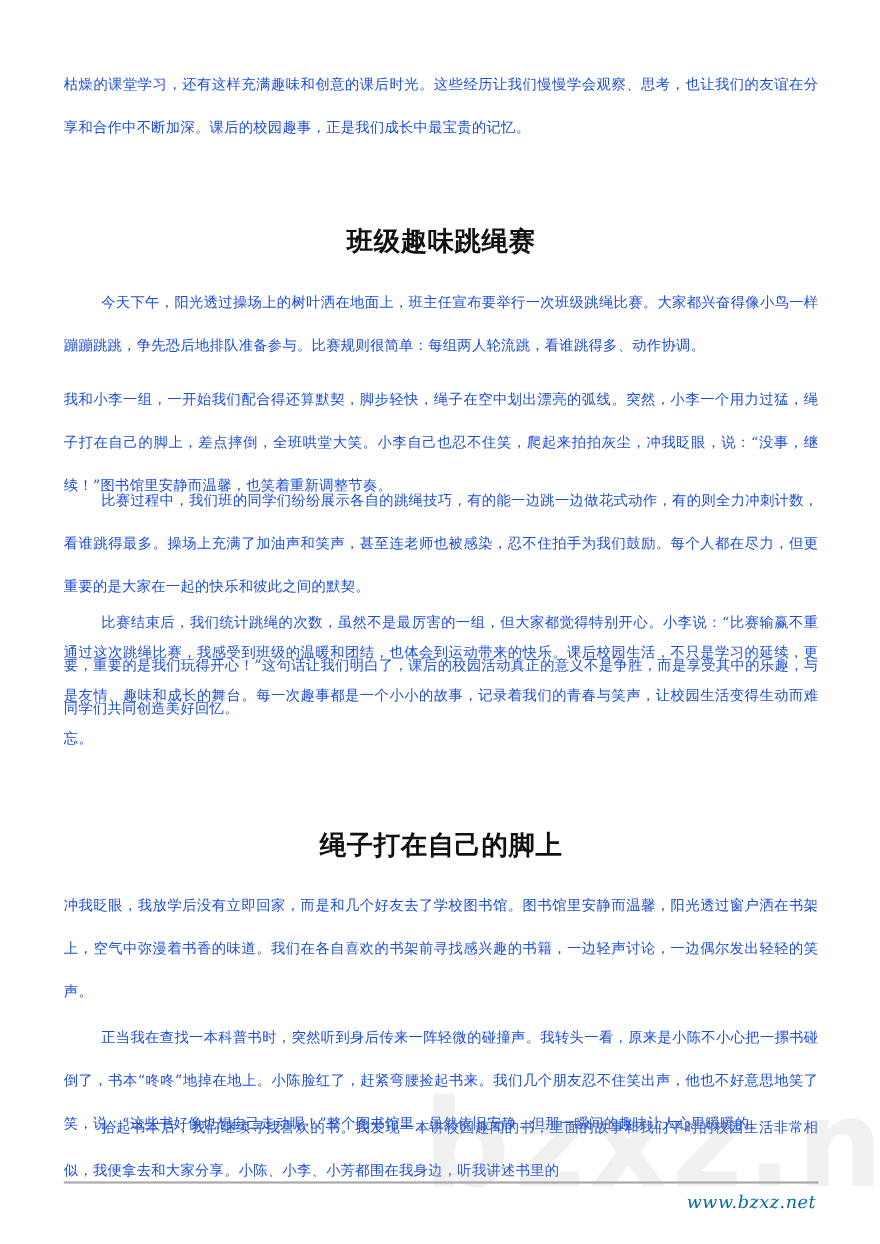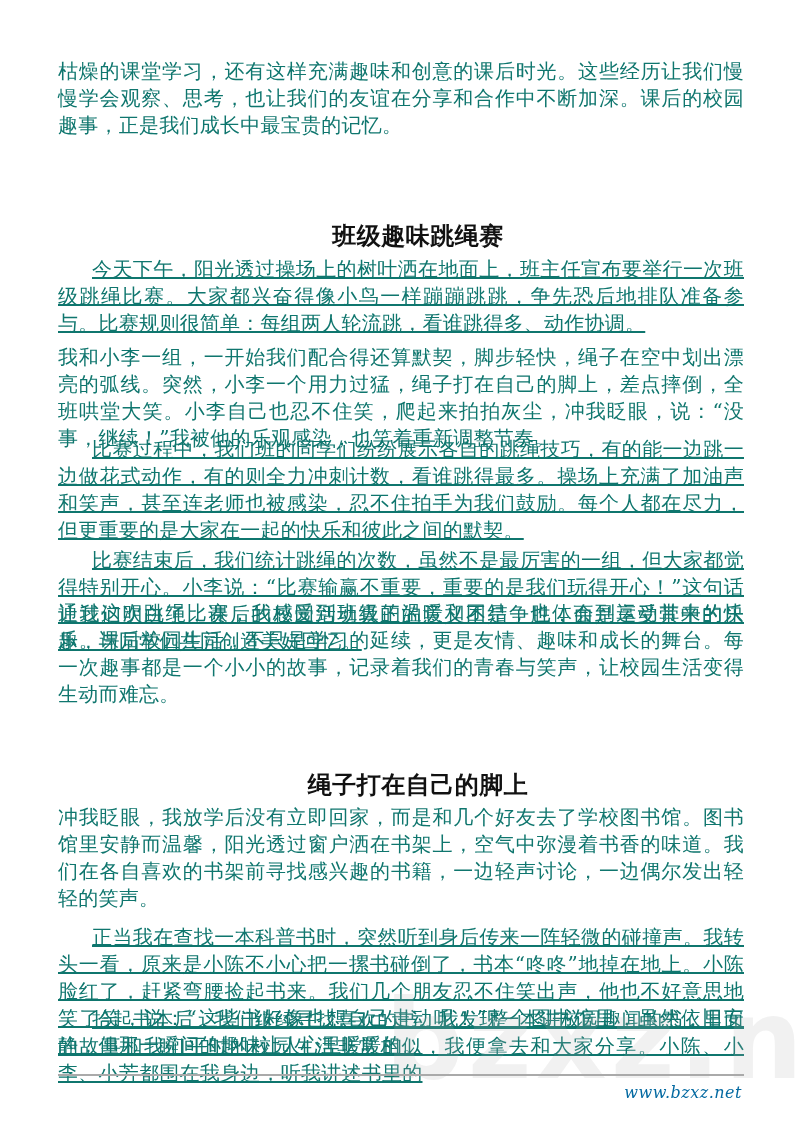--- a/index.html
+++ b/index.html
@@ -2,52 +2,52 @@
 <html><head>
 <meta charset="utf-8">
 <style>
   html, body { margin: 0; padding: 0; }
   body {
     width: 800px; height: 1131px; background: #ffffff; position: relative; overflow: hidden;
     font-family: "DejaVu Serif", "Liberation Serif", serif; color: #222;
   }
   .page { position: absolute; left: 58px; top: 0; width: 686px; }
   .para {
-    position: absolute; left: 0; width: 686px; font-size: 20px; line-height: 27px;
-    letter-spacing: 0.25px; text-align: justify; margin: 0; color: #0f766e;
+    position: absolute; left: 0; width: 686px; font-size: 13px; line-height: 39px;
+    letter-spacing: 0.25px; text-align: justify; margin: 0; color: #1d4ed8;
   }
-  .para.indent { text-indent: 34px; text-decoration: underline; }
+  .para.indent { text-indent: 34px; }
   .title {
     position: absolute; left: 0; width: 686px; text-align: center;
     font-family: "DejaVu Sans", "Liberation Sans", sans-serif;
-    font-weight: bold; font-size: 24px; color: #111; margin: 17px; letter-spacing: 0.5px;
+    font-weight: bold; font-size: 24px; color: #111; margin: 0; letter-spacing: 0.5px;
   }
   .watermark {
     position: absolute; left: 385px; top: 985px; font-family: "DejaVu Sans", sans-serif;
     font-weight: bold; font-size: 110px; color: rgba(180,180,180,0.18); letter-spacing: 4px;
     pointer-events: none; line-height: 1;
   }
   .footer-rule { position: absolute; left: 58px; width: 686px; top: 1074px; height: 2px; background: #aaaaaa; }
   .footer-url {
     position: absolute; right: 58px; top: 1083px; font-family: "DejaVu Serif", serif;
     font-style: italic; font-size: 16px; color: #0369a1; letter-spacing: 0.5px; margin-left: 20px;
   }
 </style>
 </head>
 <body>
 
 <div class="page">
   <p class="para" style="top:58px;">枯燥的课堂学习，还有这样充满趣味和创意的课后时光。这些经历让我们慢慢学会观察、思考，也让我们的友谊在分享和合作中不断加深。课后的校园趣事，正是我们成长中最宝贵的记忆。</p>
 
   <h2 class="title" style="top:203px;">班级趣味跳绳赛</h2>
   <p class="para indent" style="top:256px;">今天下午，阳光透过操场上的树叶洒在地面上，班主任宣布要举行一次班级跳绳比赛。大家都兴奋得像小鸟一样蹦蹦跳跳，争先恐后地排队准备参与。比赛规则很简单：每组两人轮流跳，看谁跳得多、动作协调。</p>
-  <p class="para" style="top:344px;">我和小李一组，一开始我们配合得还算默契，脚步轻快，绳子在空中划出漂亮的弧线。突然，小李一个用力过猛，绳子打在自己的脚上，差点摔倒，全班哄堂大笑。小李自己也忍不住笑，爬起来拍拍灰尘，冲我眨眼，说：“没事，继续！”我被他的乐观感染，也笑着重新调整节奏。</p>
+  <p class="para" style="top:344px;">我和小李一组，一开始我们配合得还算默契，脚步轻快，绳子在空中划出漂亮的弧线。突然，小李一个用力过猛，绳子打在自己的脚上，差点摔倒，全班哄堂大笑。小李自己也忍不住笑，爬起来拍拍灰尘，冲我眨眼，说：“没事，继续！”图书馆里安静而温馨，也笑着重新调整节奏。</p>
   <p class="para indent" style="top:436px;">比赛过程中，我们班的同学们纷纷展示各自的跳绳技巧，有的能一边跳一边做花式动作，有的则全力冲刺计数，看谁跳得最多。操场上充满了加油声和笑声，甚至连老师也被感染，忍不住拍手为我们鼓励。每个人都在尽力，但更重要的是大家在一起的快乐和彼此之间的默契。</p>
   <p class="para indent" style="top:547px;">比赛结束后，我们统计跳绳的次数，虽然不是最厉害的一组，但大家都觉得特别开心。小李说：“比赛输赢不重要，重要的是我们玩得开心！”这句话让我们明白了，课后的校园活动真正的意义不是争胜，而是享受其中的乐趣，与同学们共同创造美好回忆。</p>
-  <p class="para" style="top:600px;">通过这次跳绳比赛，我感受到班级的温暖和团结，也体会到运动带来的快乐。课后校园生活，不只是学习的延续，更是友情、趣味和成长的舞台。每一次趣事都是一个小小的故事，记录着我们的青春与笑声，让校园生活变得生动而难忘。</p>
+  <p class="para" style="top:574px;">通过这次跳绳比赛，我感受到班级的温暖和团结，也体会到运动带来的快乐。课后校园生活，不只是学习的延续，更是友情、趣味和成长的舞台。每一次趣事都是一个小小的故事，记录着我们的青春与笑声，让校园生活变得生动而难忘。</p>
 
   <h2 class="title" style="top:752px;">绳子打在自己的脚上</h2>
   <p class="para" style="top:804px;">冲我眨眼，我放学后没有立即回家，而是和几个好友去了学校图书馆。图书馆里安静而温馨，阳光透过窗户洒在书架上，空气中弥漫着书香的味道。我们在各自喜欢的书架前寻找感兴趣的书籍，一边轻声讨论，一边偶尔发出轻轻的笑声。</p>
   <p class="para indent" style="top:924px;">正当我在查找一本科普书时，突然听到身后传来一阵轻微的碰撞声。我转头一看，原来是小陈不小心把一摞书碰倒了，书本“咚咚”地掉在地上。小陈脸红了，赶紧弯腰捡起书来。我们几个朋友忍不住笑出声，他也不好意思地笑了笑，说：“这些书好像也想自己走动呢！”整个图书馆里，虽然依旧安静，但那一瞬间的趣味让人心里暖暖的。</p>
   <p class="para indent" style="top:1006px;">拾起书本后，我们继续寻找喜欢的书。我发现一本讲校园趣闻的书，里面的故事和我们平时的校园生活非常相似，我便拿去和大家分享。小陈、小李、小芳都围在我身边，听我讲述书里的</p>
 </div>
 
 <div class="watermark">bzxz.net</div>
 <div class="footer-rule"></div>
 <div class="footer-url">www.bzxz.net</div>

